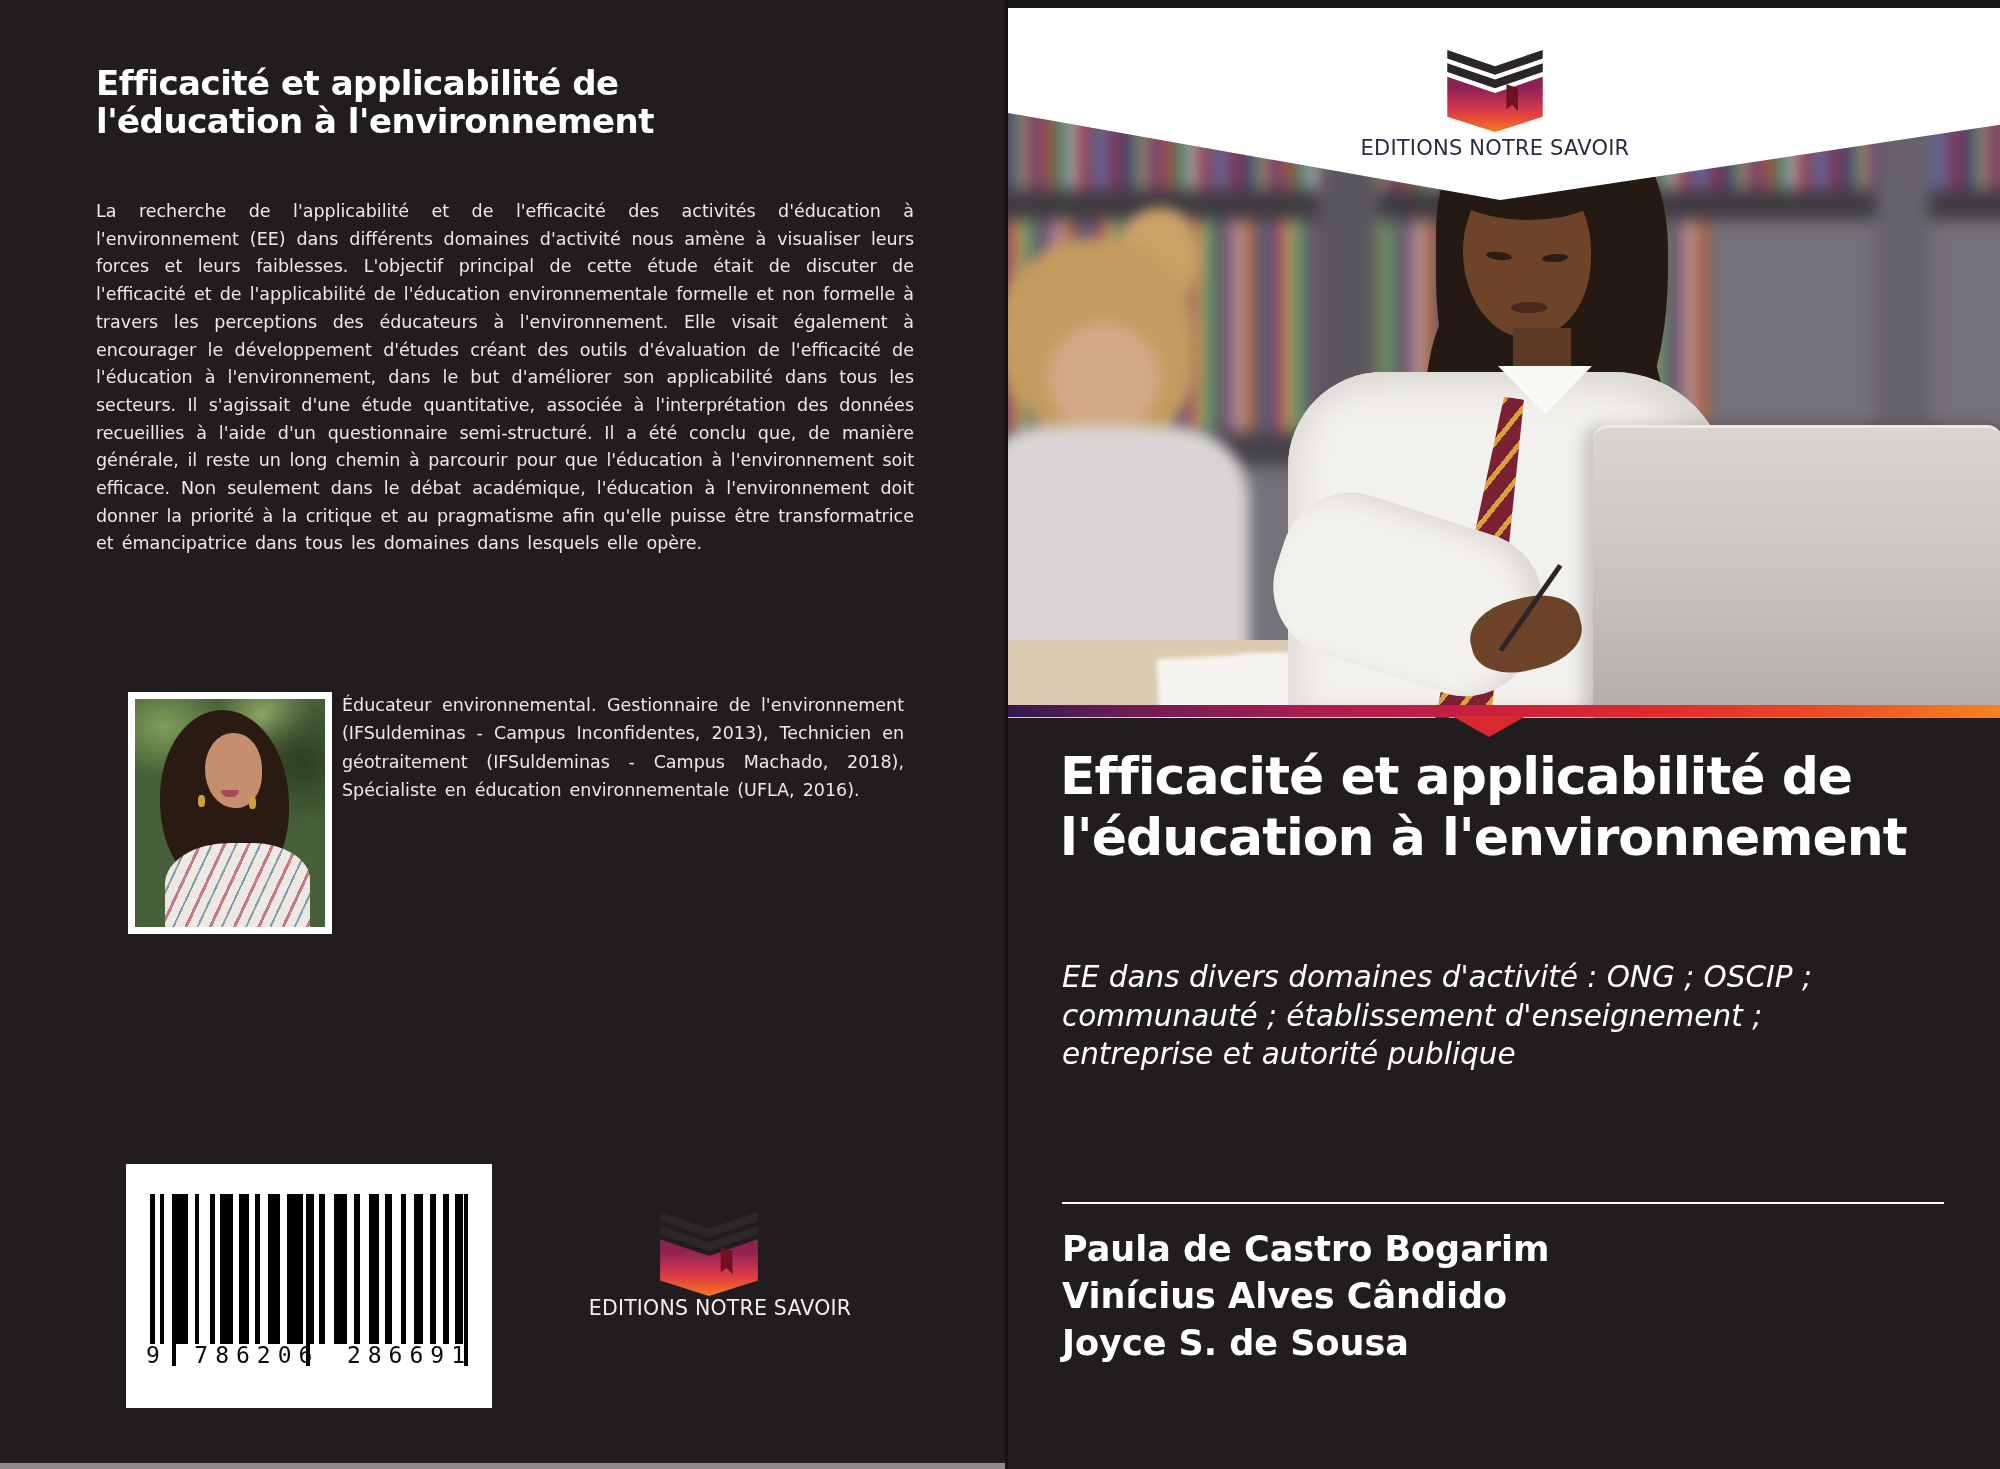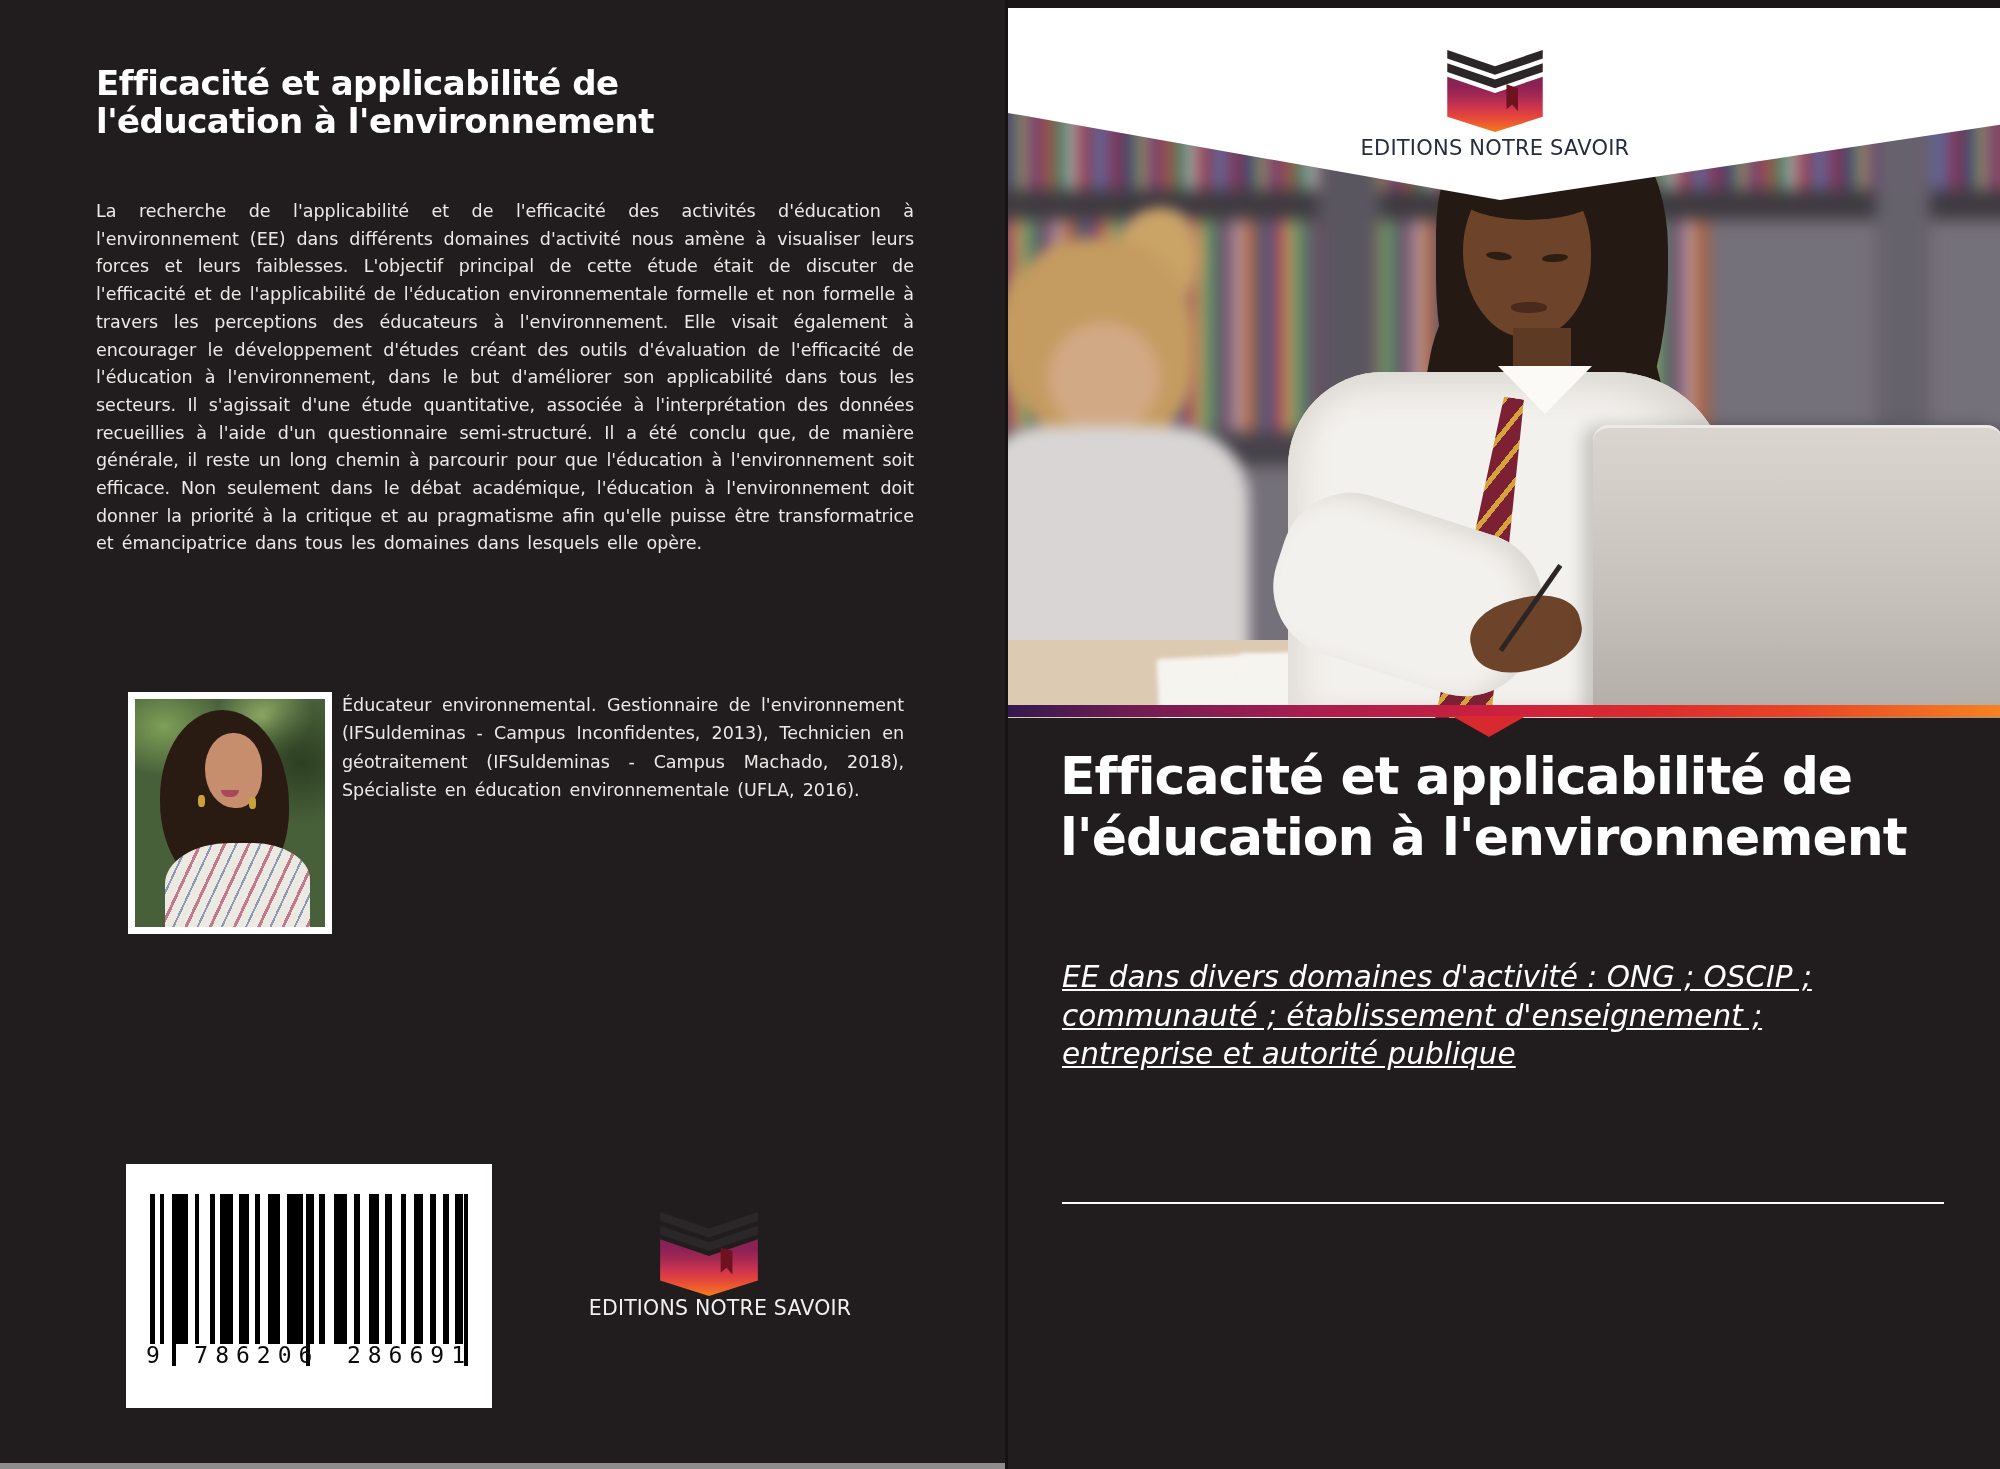--- a/index.html
+++ b/index.html
@@ -105,21 +105,21 @@
   .front-logo{left:1447px;top:50px;}
   .back-logo{left:660px;top:1212px;}
 
   .grad-strip{left:1008px;top:705px;width:992px;height:12px;
     background:linear-gradient(90deg,#33194e 0%,#6d1c53 12%,#a81d4e 30%,#c92040 48%,#dd2b2d 65%,#ea4526 80%,#f58220 100%);}
   .grad-tri{left:1452px;top:716px;width:0;height:0;border-left:37px solid transparent;
             border-right:37px solid transparent;border-top:21px solid #d8292e;}
 
   .front-title{left:1060px;top:746px;width:900px;font-size:52px;font-weight:bold;line-height:1.17;
                color:#ffffff;letter-spacing:-1px;}
-  .front-subtitle{left:1062px;top:958px;width:788px;font-size:29.5px;font-style:italic;line-height:1.31;color:#ffffff;text-decoration:underline;}
+  .front-subtitle{left:1062px;top:958px;width:788px;font-size:29.5px;font-style:italic;line-height:1.31;color:#ffffff;}
   .front-rule{left:1062px;top:1202px;width:882px;height:2px;background:#fdfdfd;}
   .front-authors{left:1062px;top:1226px;width:900px;font-size:35px;font-weight:bold;line-height:1.34;color:#ffffff;}
 
   .spine-shadow{left:1005px;top:0;width:3px;height:1469px;background:#151213;}
   .bottom-strip{left:0;top:1463px;width:1008px;height:6px;background:#8e8c8d;}
 </style>
 </head>
 <body>
 
 <svg width="0" height="0" style="position:absolute">
@@ -240,15 +240,20 @@
   <div class="abs pub-text front-pub-text">
     <span>EDITIONS NOTRE </span><b>SAVOIR</b>
   </div>
 
   <div class="abs grad-strip"></div>
   <div class="abs grad-tri"></div>
 
   <div class="abs front-title">Efficacité et applicabilité de l'éducation à l'environnement</div>
   <div class="abs front-subtitle">EE dans divers domaines d'activité : ONG ; OSCIP ; communauté ; établissement d'enseignement ; entreprise et autorité publique</div>
   <div class="abs front-rule"></div>
+  <div class="abs front-authors">
+    <div>Paula de Castro Bogarim</div>
+    <div>Vinícius Alves Cândido</div>
+    <div>Joyce S. de Sousa</div>
+  </div>
 
   <div class="abs spine-shadow"></div>
 </div>
 
 </body></html>

